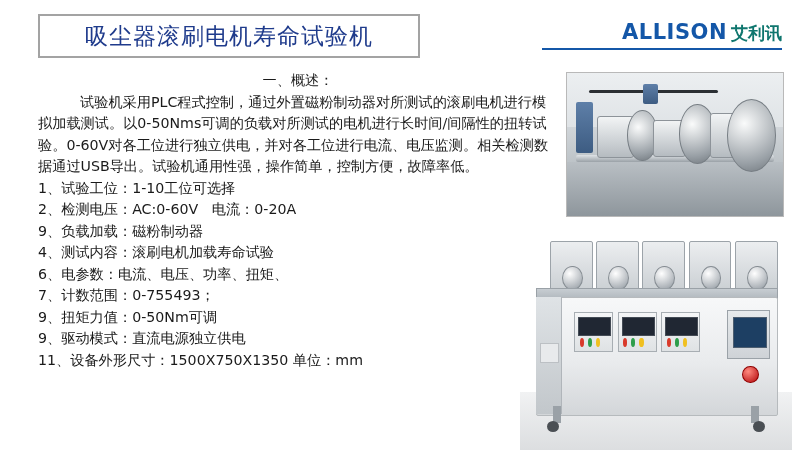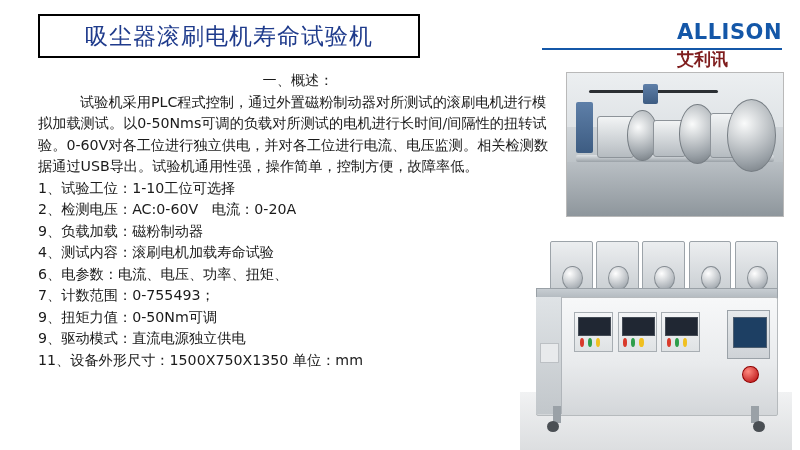--- a/index.html
+++ b/index.html
@@ -21,21 +21,21 @@
     background: #ffffff;
   }
 
   
   .title-box {
     position: absolute;
     left: 38px;
     top: 14px;
     width: 382px;
     height: 44px;
-    border: 2px solid #000000;
+    border: 2px solid #a3a3a3;
     box-sizing: border-box;
     display: flex;
     align-items: center;
     justify-content: center;
   }
   .title-text {
     font-size: 23px;
     color: #1f3b8c;
     letter-spacing: 1px;
     font-family: "DejaVu Serif", "Liberation Serif", serif;
@@ -44,33 +44,32 @@
   }
 
   
   .logo {
     position: absolute;
     right: 18px;
     top: 20px;
     display: flex;
     align-items: baseline;
     gap: 4px;
-    flex-direction: column;
   }
   .logo-en {
     font-size: 21px;
     font-weight: bold;
     color: #1457a8;
     letter-spacing: 0.5px;
     font-family: "DejaVu Sans", "Liberation Sans", sans-serif;
   }
   .logo-cn {
     font-size: 17px;
     font-weight: bold;
-    color: #7f1d1d;
+    color: #0f766e;
   }
   .logo-underline {
     position: absolute;
     right: 18px;
     top: 48px;
     width: 240px;
     height: 2px;
     background: #1457a8;
   }
 

